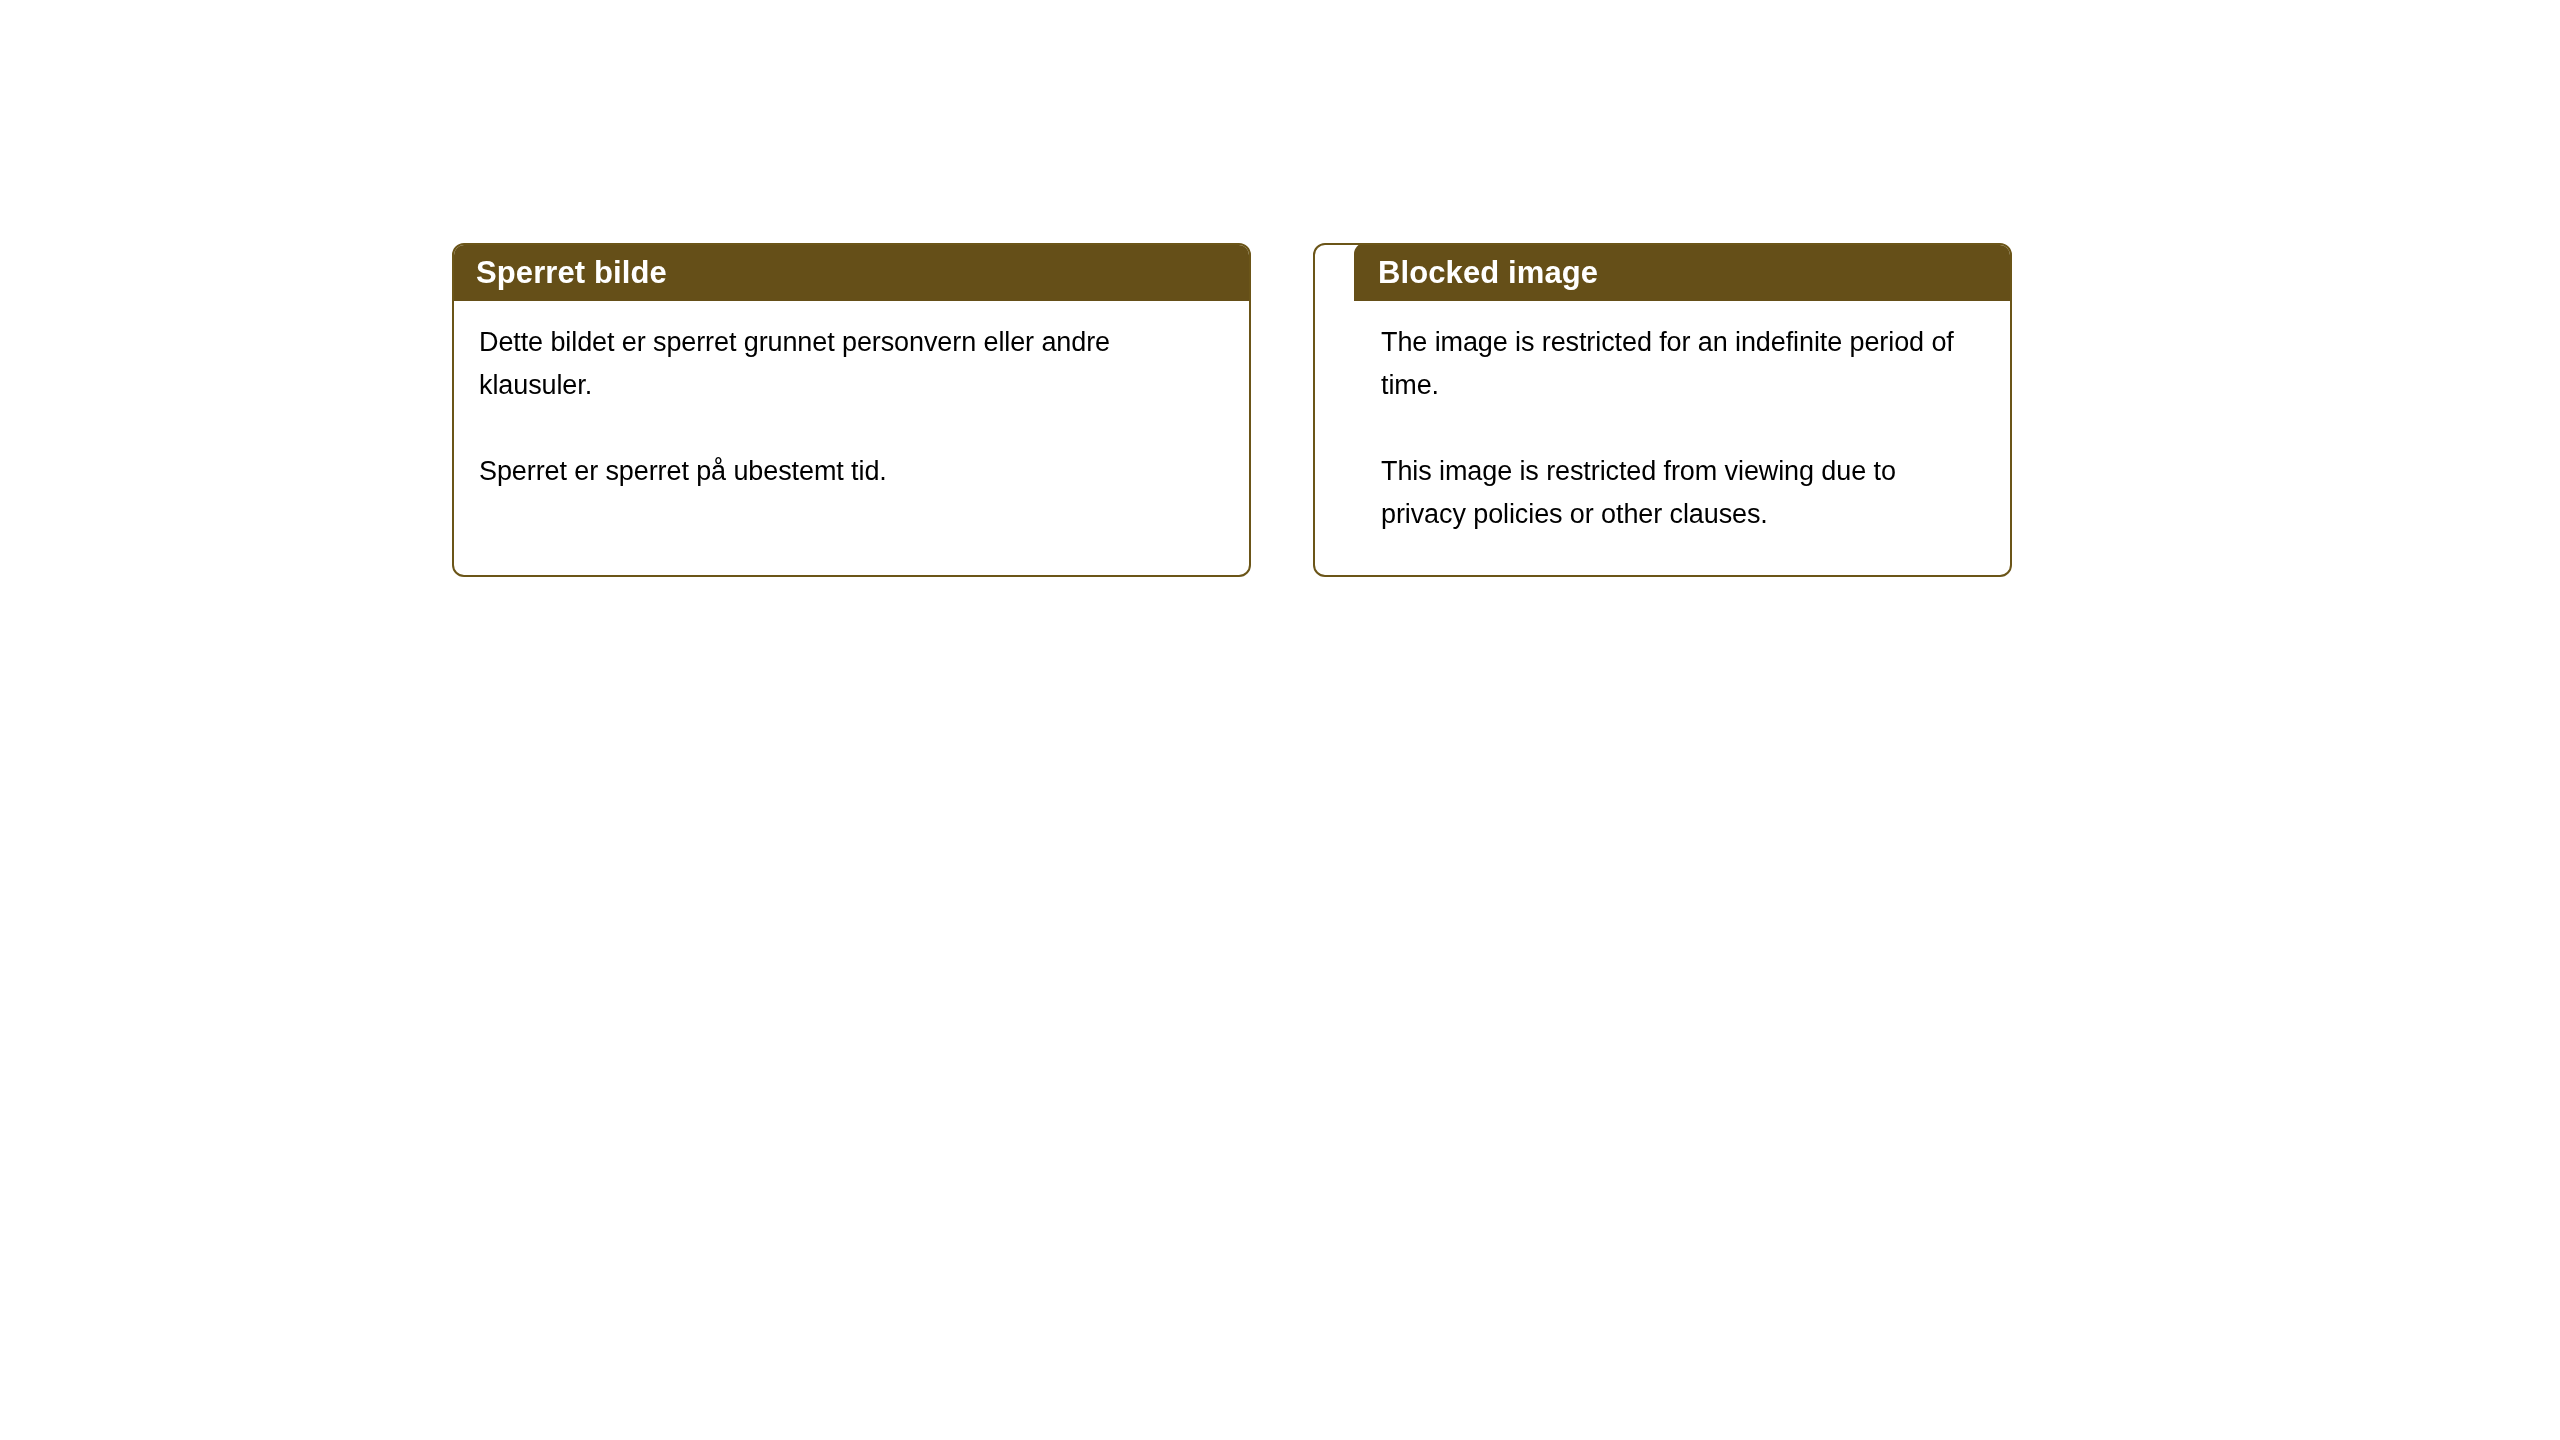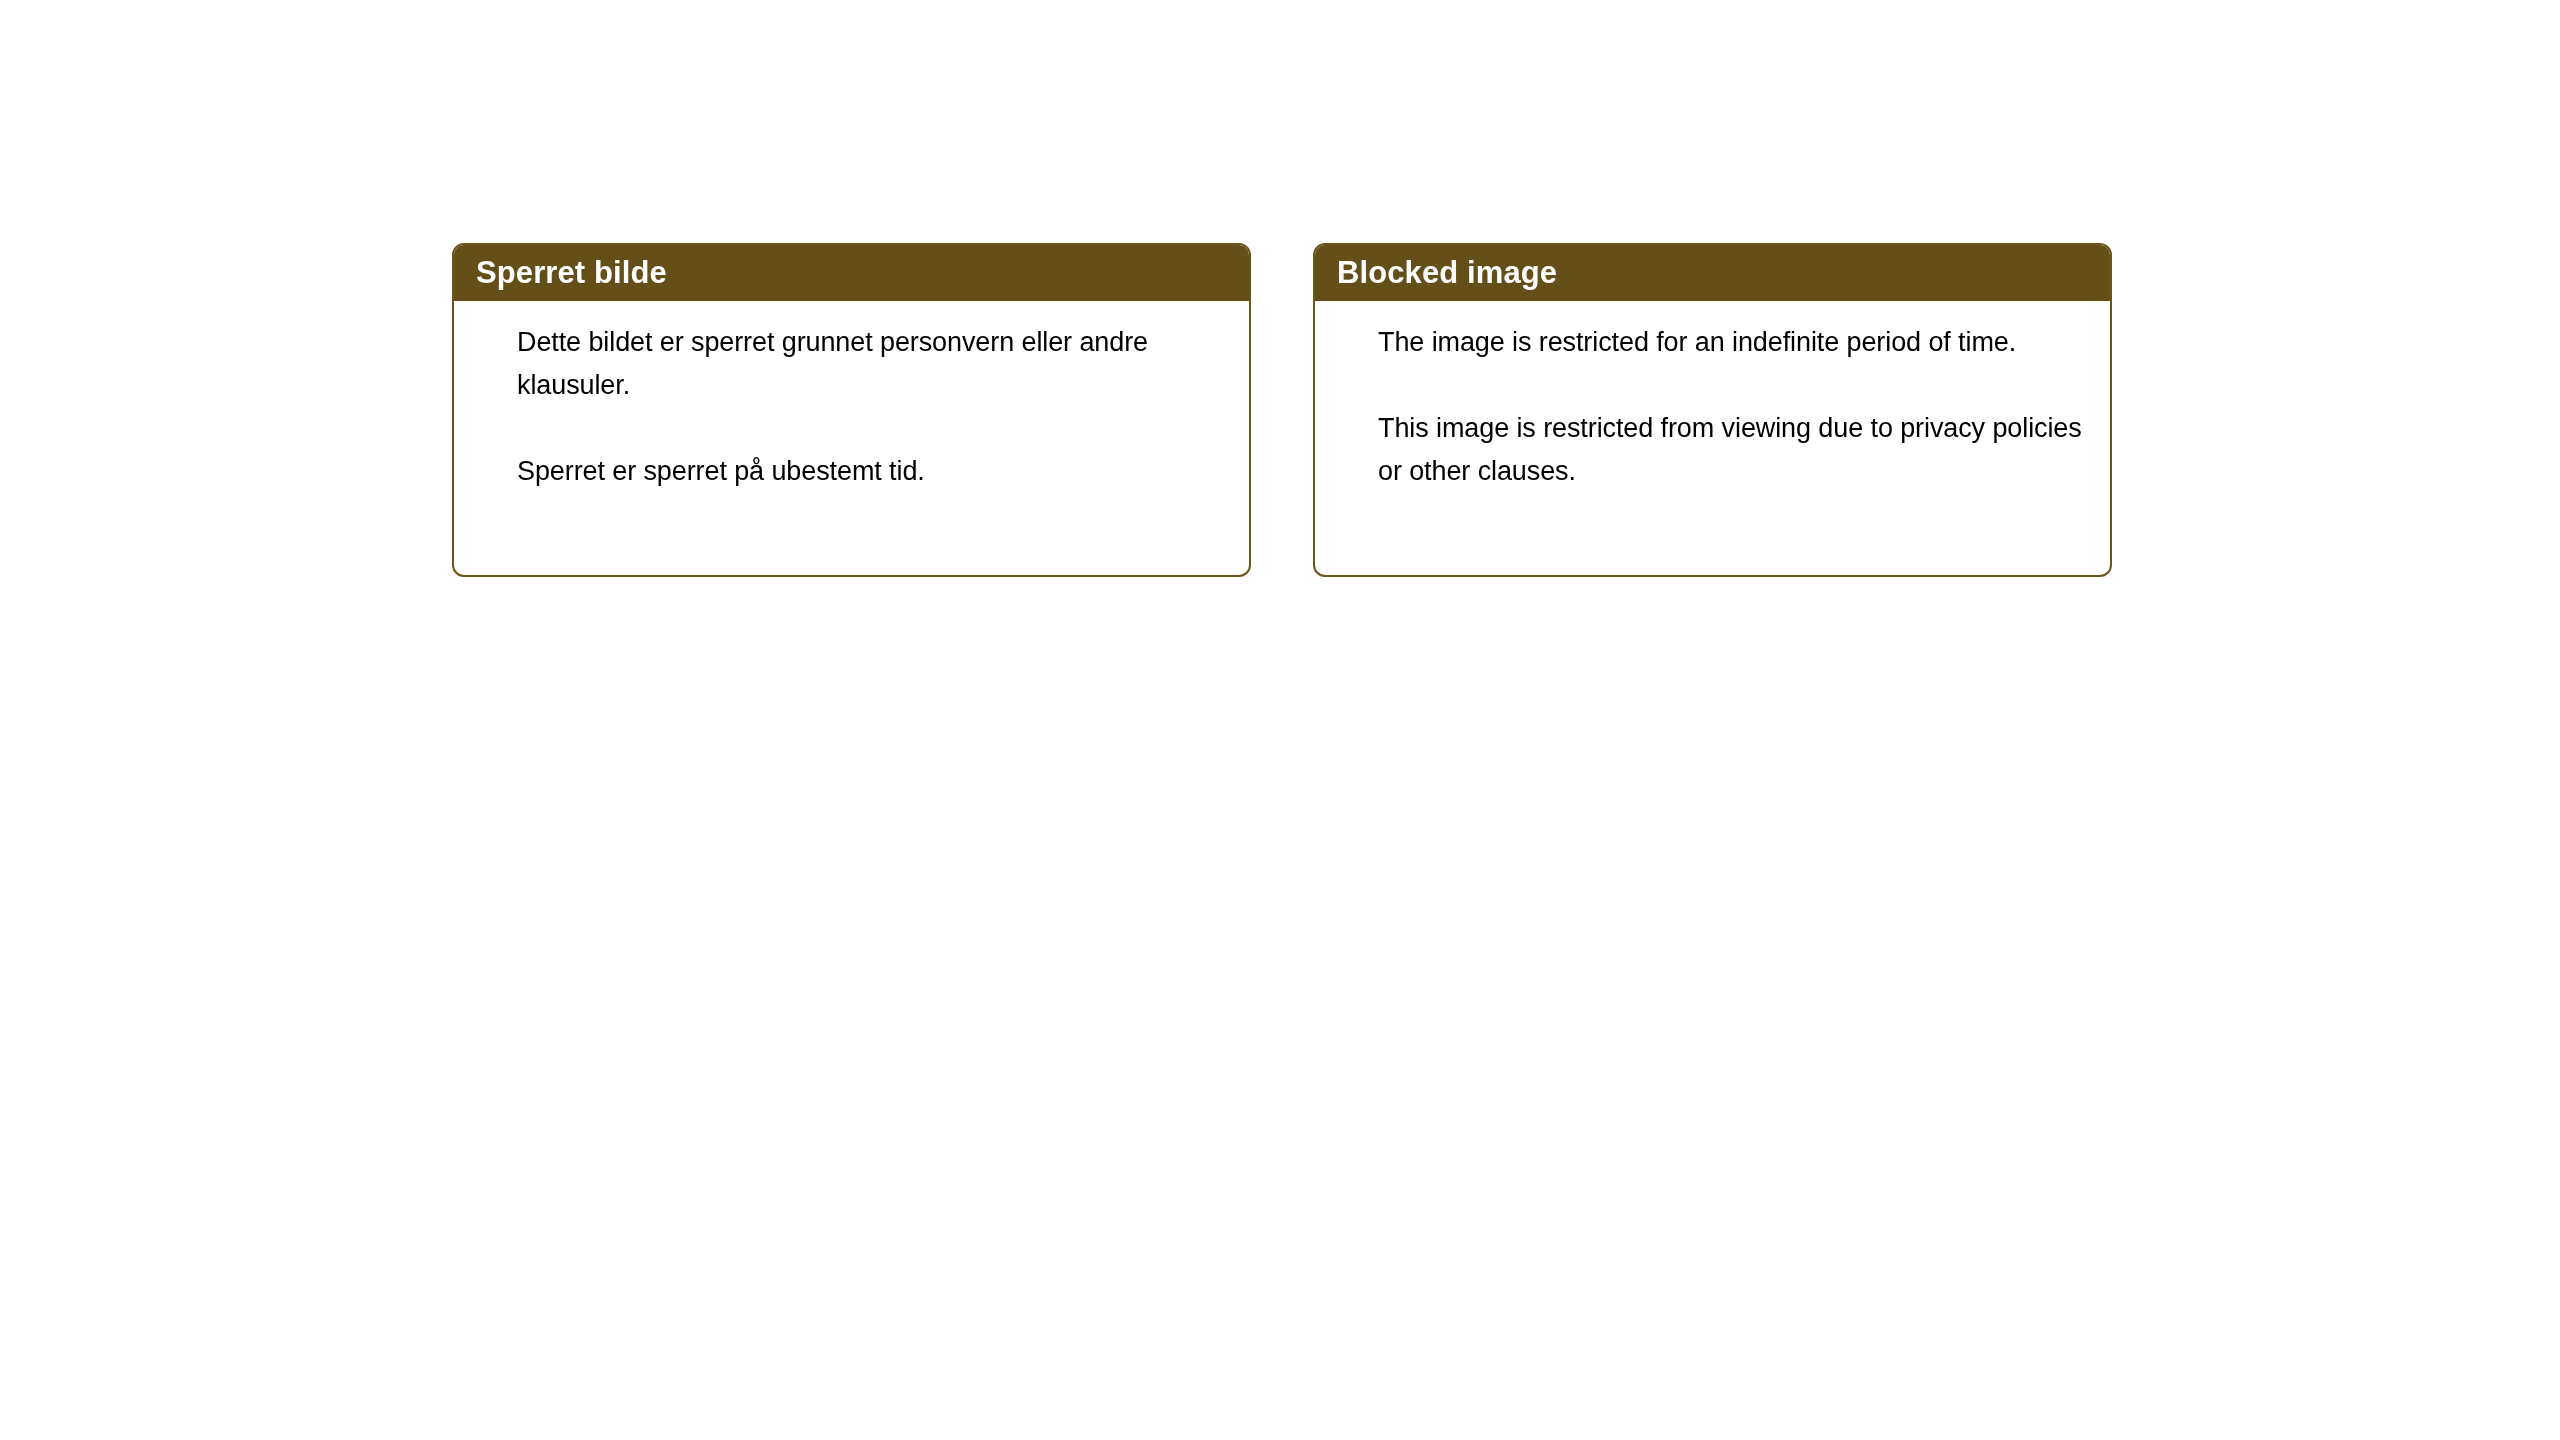--- a/index.html
+++ b/index.html
@@ -21,21 +21,21 @@
   .notice-card {
     position: absolute;
     top: 243px;
     box-sizing: border-box;
     background: #ffffff;
     border: 2px solid #6b5518;
     border-radius: 12px;
     overflow: hidden;
   }
   #card-no  { left: 452px;  width: 799px; height: 334px; }
-  #card-en  { left: 1313px; width: 799px; height: 334px; }
+  #card-en  { left: 1313px; width: 699px; height: 334px; padding-left: 41px; }
 
   
   .notice-header {
     height: 58px;
     background: #654f18;
     margin: -2px -2px 0 -2px;       
     border-top-left-radius: 11px;
     border-top-right-radius: 11px;
     display: flex;
     align-items: center;
@@ -48,21 +48,20 @@
     font-weight: 700;
     line-height: 1;
     letter-spacing: 0.1px;
     white-space: nowrap;
   }
 
   
   .notice-body {
     padding: 20px 24px 0 25px;
     box-sizing: border-box;
-    margin-left: 38px;
   }
   .notice-para {
     color: #000000;
     font-size: 27px;
     line-height: 43px;
     font-weight: 400;
     margin: 0;
     letter-spacing: -0.1px;
   }
   .notice-para + .notice-para {

